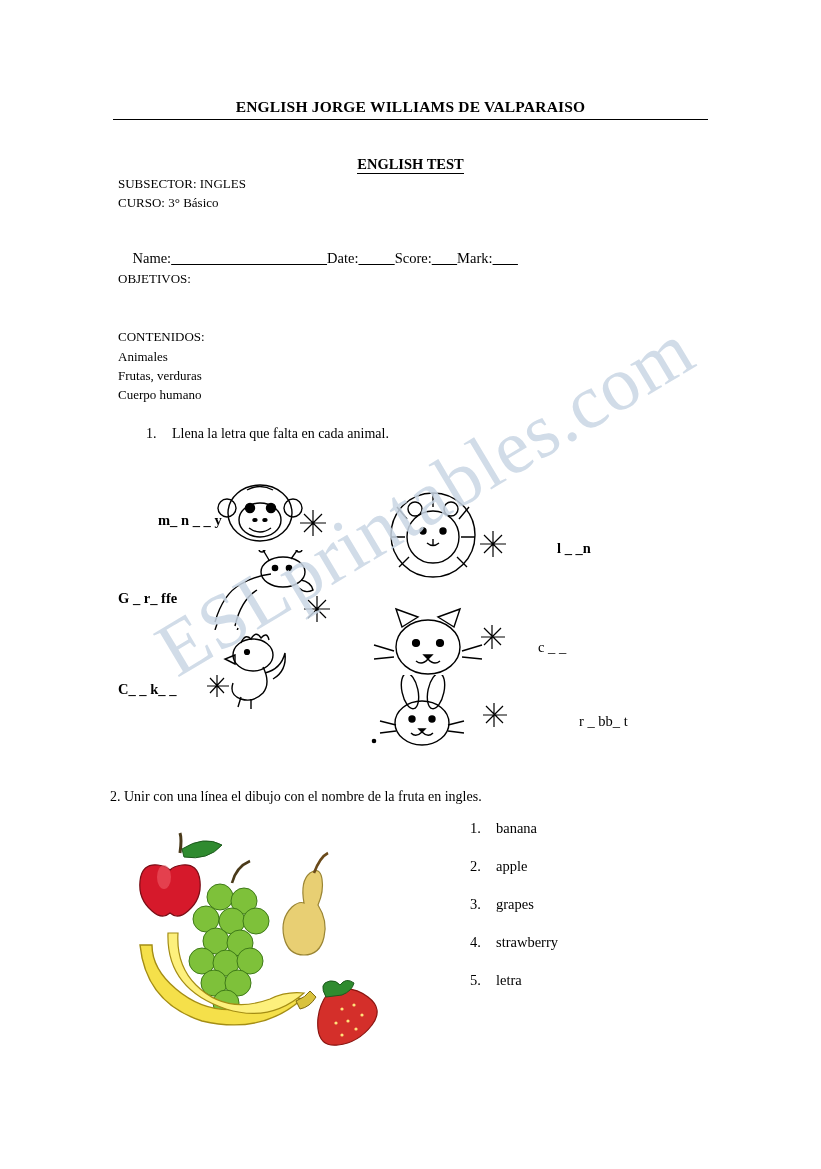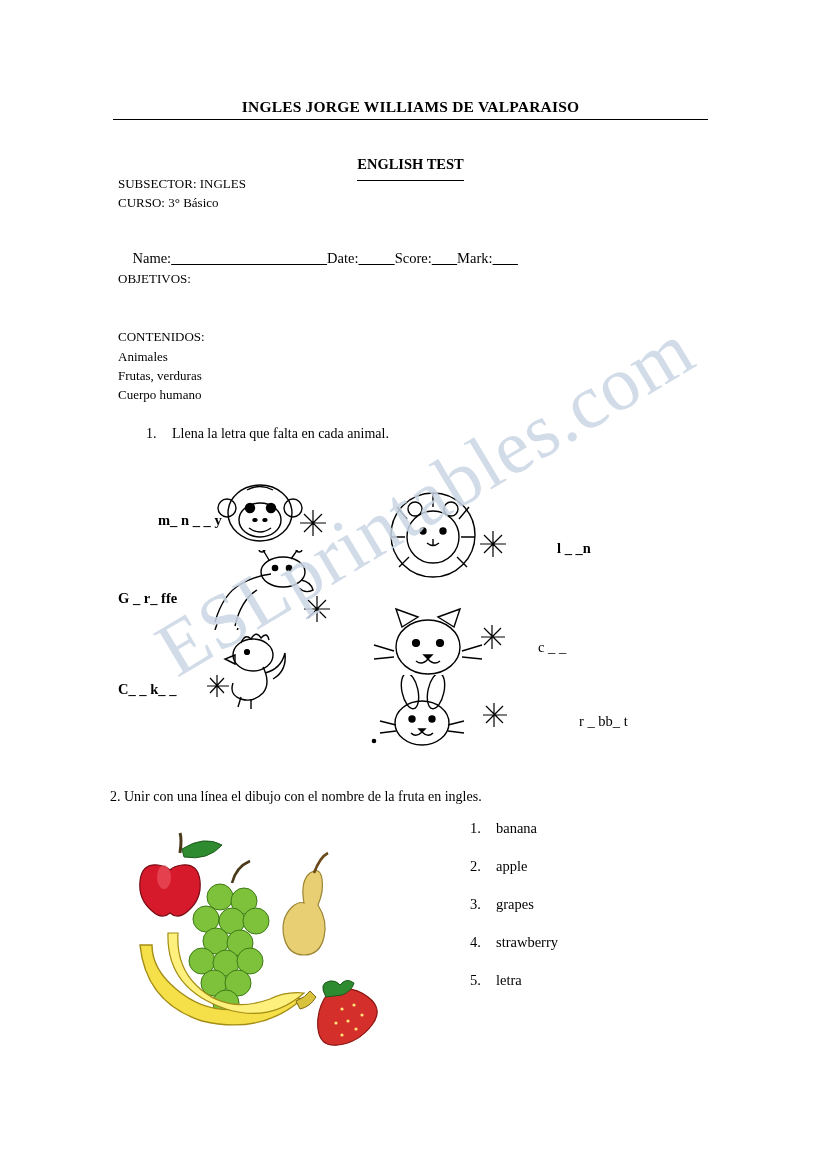--- a/index.html
+++ b/index.html
@@ -65,21 +65,21 @@
     position: absolute;
     left: 113px;
     top: 156px;
     width: 595px;
     text-align: center;
     font-size: 14.5px;
     font-weight: bold;
   }
   .test-title span {
     border-bottom: 1.2px solid #000;
-    padding-bottom: 8px;
+    padding-bottom: 1px;
   }
 
   .line {
     position: absolute;
     font-size: 13px;
     white-space: pre;
   }
 
   .subsector { left: 118px; top: 176px; }
   .curso     { left: 118px; top: 195px; }
@@ -158,21 +158,21 @@
     width: 270px;
     height: 230px;
     z-index: 4;
   }
 </style>
 </head>
 <body>
 
 <div class="page">
 
-  <div class="school-title">INGLES JORGE WILLIAMS DE VALPARAISO</div>
+  <div class="school-title">ENGLISH JORGE WILLIAMS DE VALPARAISO</div>
 
   <div class="test-title">
     <span>ENGLISH TEST</span>
   </div>
 
   <div class="line subsector">SUBSECTOR: INGLES</div>
   <div class="line curso">CURSO: 3° Básico</div>
 
   <div class="namerow">
     <span>Name:</span><span class="u">&nbsp;&nbsp;&nbsp;&nbsp;&nbsp;&nbsp;&nbsp;&nbsp;&nbsp;&nbsp;&nbsp;&nbsp;&nbsp;&nbsp;&nbsp;&nbsp;&nbsp;&nbsp;&nbsp;&nbsp;&nbsp;&nbsp;&nbsp;&nbsp;&nbsp;&nbsp;&nbsp;&nbsp;&nbsp;&nbsp;&nbsp;&nbsp;&nbsp;&nbsp;&nbsp;&nbsp;&nbsp;&nbsp;&nbsp;&nbsp;&nbsp;&nbsp;&nbsp;</span><span>Date:</span><span class="u">&nbsp;&nbsp;&nbsp;&nbsp;&nbsp;&nbsp;&nbsp;&nbsp;&nbsp;&nbsp;</span><span>Score:</span><span class="u">&nbsp;&nbsp;&nbsp;&nbsp;&nbsp;&nbsp;&nbsp;</span><span>Mark:</span><span class="u">&nbsp;&nbsp;&nbsp;&nbsp;&nbsp;&nbsp;&nbsp;</span>

